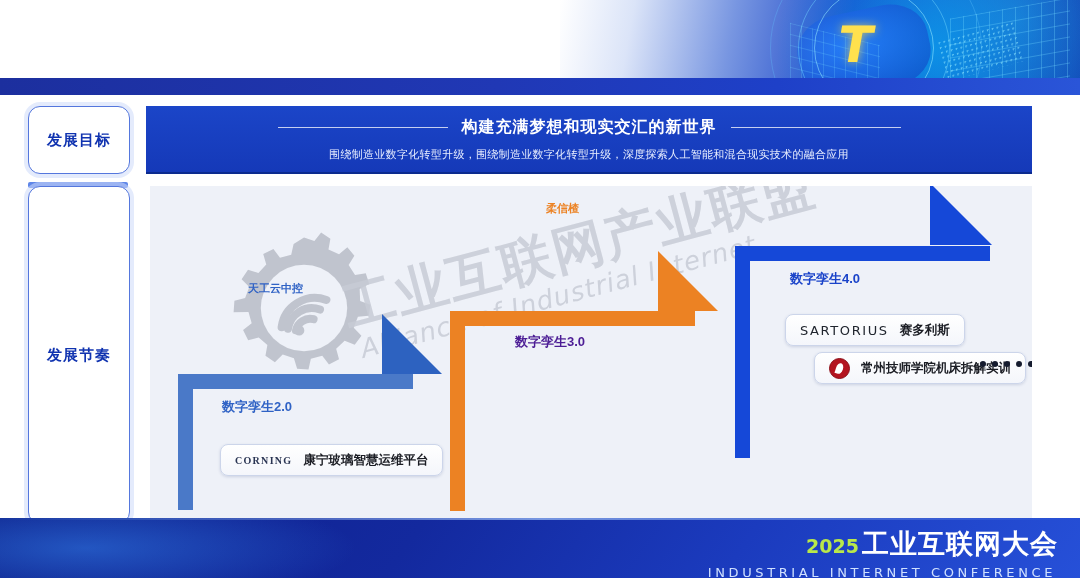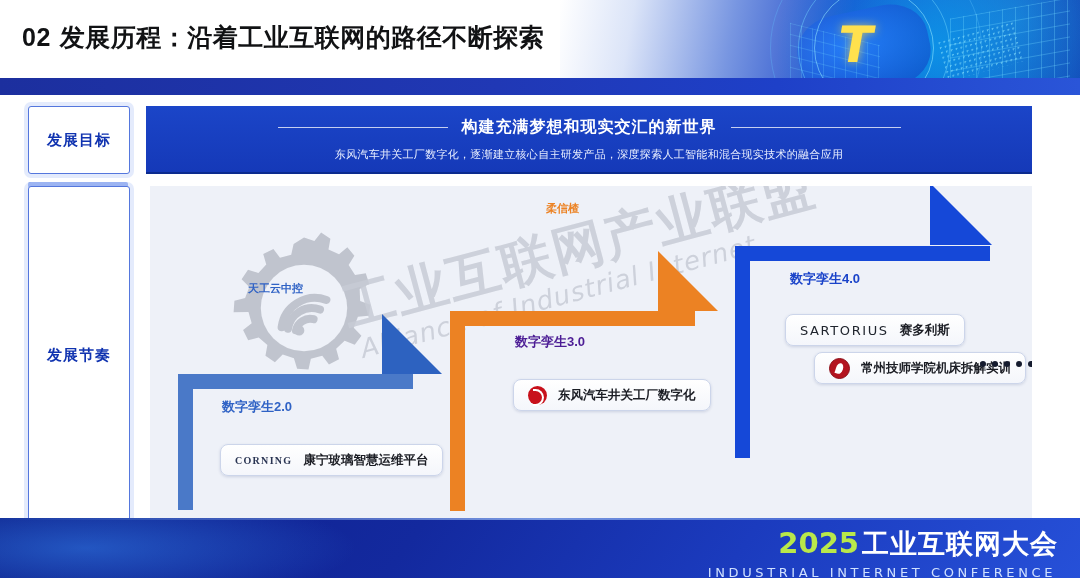--- a/index.html
+++ b/index.html
@@ -47,21 +47,21 @@
   .title-num{margin-right:9px;}
 
   .header-rule{position:absolute;left:0;top:78px;width:1080px;height:17px;
     background:linear-gradient(90deg,#1c2f9e 0%,#2038b5 46%,#1e40c8 72%,#2a55d8 100%);}
 
   
   .stage{position:absolute;left:0;top:98px;width:1080px;height:420px;background:#ffffff;}
 
   
   .rail-card{
-    position:absolute;background:#ffffff;border:1px solid #5577dd;border-radius:3px;
+    position:absolute;background:#ffffff;border:1px solid #5577dd;border-radius:12px;
     box-shadow:0 0 0 4px rgba(205,218,250,.55);
     display:flex;align-items:center;justify-content:center;
     color:#1033b0;font-size:15px;font-weight:bold;letter-spacing:1px;
   }
   .rail-goal{left:28px;top:8px;width:100px;height:66px;}
   .rail-rhythm{left:28px;top:88px;width:100px;height:336px;}
   .rail-tab{position:absolute;left:28px;width:100px;height:6px;background:#5f86e8;border-radius:2px;}
   .rail-tab-a{top:84px;}
   .rail-tab-b{top:420px;}
 
@@ -150,43 +150,40 @@
   .dots i{width:6px;height:6px;border-radius:50%;background:#151b2e;display:block;}
 
   
   .footer{position:absolute;left:0;top:518px;width:1080px;height:60px;
     background:linear-gradient(125deg,#0d1f8a 0%,#13299e 38%,#1b3bbe 68%,#2650d8 100%);overflow:hidden;}
   .footer-glow{position:absolute;left:-40px;top:-30px;width:420px;height:120px;
     background:radial-gradient(ellipse at 30% 50%, rgba(60,150,255,.45), rgba(10,30,140,0) 65%);}
   .footer-sweep{position:absolute;left:0;top:0;width:1080px;height:2px;background:linear-gradient(90deg,rgba(255,255,255,0),rgba(170,205,255,.65),rgba(255,255,255,0));}
   .brand{position:absolute;right:22px;top:8px;display:flex;flex-direction:column;align-items:flex-end;}
   .brand-main{display:flex;align-items:baseline;}
-  .brand-year{font-size:29px;font-weight:bold;color:#b9e84a;letter-spacing:0px;font-family:"DejaVu Sans",sans-serif;}
+  .brand-year{font-size:19px;font-weight:bold;color:#b9e84a;letter-spacing:0px;font-family:"DejaVu Sans",sans-serif;}
   .brand-cn{font-size:27px;font-weight:bold;color:#ffffff;letter-spacing:1px;margin-left:3px;}
   .brand-en{font-size:13px;color:#cfe0ff;letter-spacing:3.6px;margin-top:3px;margin-right:2px;
             font-family:"DejaVu Sans",sans-serif;}
 </style>
 </head>
 <body>
 
 <div class="header">
   <div class="header-deco">
     <div class="deco-blob"></div>
     <div class="deco-ring deco-r3"></div>
     <div class="deco-ring deco-r1"></div>
     <div class="deco-ring deco-r2"></div>
     <div class="deco-grid"></div>
     <div class="deco-grid2"></div>
     <div class="deco-dots"></div>
     <div class="deco-t">T</div>
   </div>
 
-  <div class="page-title">
-    <span class="title-num">02</span><span>发展历程：沿着工业互联网的路径不断探索</span>
-  </div>
 
   <div class="header-rule"></div>
 
 </div>
 
 <div class="stage">
 
   <div class="rail-card rail-goal">
     <span>发展目标</span>
   </div>
@@ -195,21 +192,21 @@
     <span>发展节奏</span>
   </div>
   <div class="rail-tab rail-tab-b"></div>
 
   <div class="goal-banner">
     <div class="goal-head">
       <span class="goal-line"></span>
       <span class="goal-title">构建充满梦想和现实交汇的新世界</span>
       <span class="goal-line"></span>
     </div>
-    <div class="goal-sub">东风汽车井关工厂数字化，逐渐建立核心自主研发产品，深度探索人工智能和混合现实技术的融合应用</div>
+    <div class="goal-sub">围绕制造业数字化转型升级，围绕制造业数字化转型升级，深度探索人工智能和混合现实技术的融合应用</div>
   </div>
 
   <div class="panel">
 
     <svg class="wm-gear" viewBox="0 0 100 100">
       <path fill="#b9bdc7" d="M50 6l6.5 2.1 4.2-5.3 5.8 3.9-1.2 6.7 6.6 3 5.2-4.4 4.4 5.4-3.6 5.8 4 6.2 6.7-1.1 2.2 6.7-6 3.2.3 7.4 6.4 2.3-1 7-6.8.6-2.6 6.9 4.8 4.9-4.2 5.7-6.3-2.6-5.3 5.1 1.8 6.6-6.3 3.2-4.2-5.4-7.1 1.8-1.5 6.7-7.1-.4-2-6.6-7-2.3-4.9 4.8-5.9-4 1.2-6.7-5.4-4.8-6.6 1.7-3.2-6.3 5.4-4.2-2-7.1L6 52.6l.5-7.1 6.7-1.7 2.6-6.9-4.8-4.9 4-5.9 6.5 2 4.9-5.3-1.9-6.6 6.4-3.1 4.1 5.5 7-1.9L43.5 10z"></path>
       <circle cx="50" cy="50" r="27" fill="#eef1f8"></circle>
       <g fill="none" stroke="#b9bdc7" stroke-width="5" stroke-linecap="round">
         <path d="M36 62a21 21 0 0 1 28-17"></path>
         <path d="M40 63a15 15 0 0 1 20-12"></path>
@@ -231,24 +228,20 @@
     <div class="badge b1">
       <span class="lg-corning">CORNING</span>
       <span class="badge-label">康宁玻璃智慧运维平台</span>
     </div>
 
     <div class="br-v s2-v"></div>
     <div class="br-h s2-h"></div>
     <div class="br-tip s2-tip"></div>
     <div class="cap cap-2">柔信楂</div>
     <div class="stage-title t2">数字孪生3.0</div>
-    <div class="badge b2">
-      <span class="lg-dongfeng"></span>
-      <span class="badge-label">东风汽车井关工厂数字化</span>
-    </div>
 
     <div class="br-v s3-v"></div>
     <div class="br-h s3-h"></div>
     <div class="br-tip s3-tip"></div>
 
     <div class="stage-title t3">数字孪生4.0</div>
 
     <div class="badge b3">
       <span class="lg-sartorius">SARTORIUS</span>
       <span class="badge-label">赛多利斯</span>

